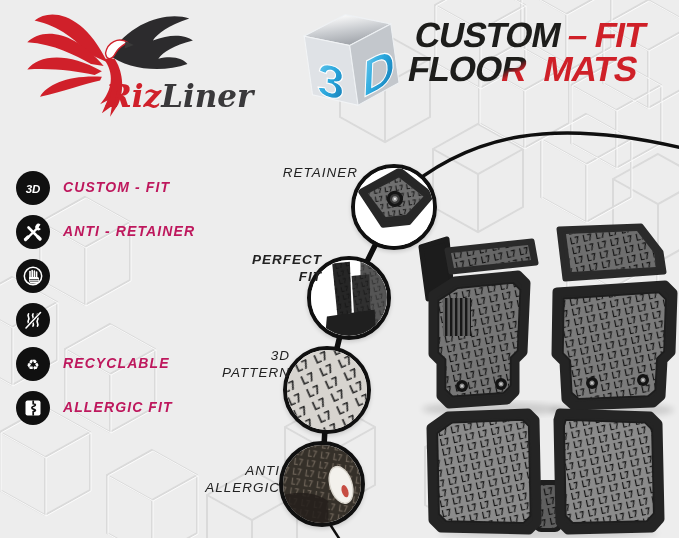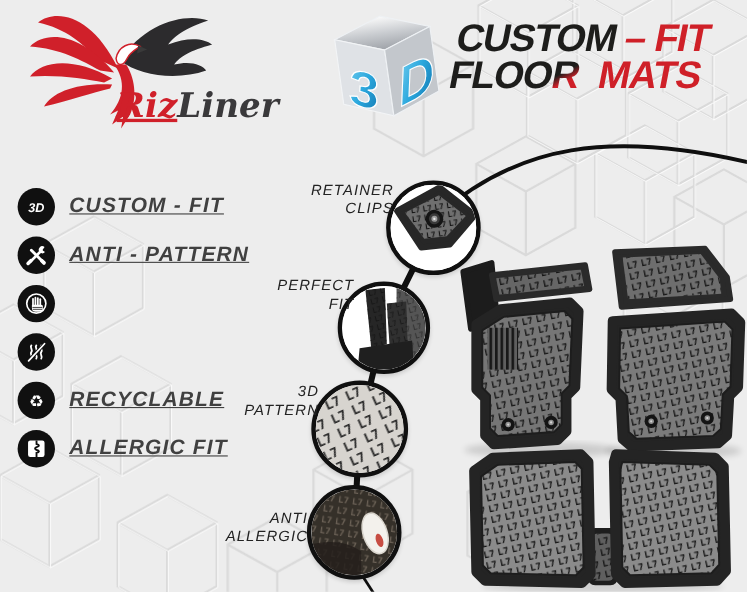--- a/index.html
+++ b/index.html
@@ -8,52 +8,52 @@
   svg{display:block;}
   .layer{position:absolute;inset:0;pointer-events:none;}
   .hexbg{z-index:0;}
   .matsvg{position:absolute;left:405px;top:220px;width:274px;height:318px;z-index:2;}
   .connector{z-index:3;}
   
   .logo{position:absolute;left:14px;top:2px;width:270px;height:125px;z-index:6;}
   .eagle{position:absolute;left:6px;top:2px;width:182px;height:122px;}
   .brandtext{position:absolute;left:92px;top:76px;font-family:"DejaVu Serif",serif;
              font-style:italic;font-weight:bold;font-size:31px;letter-spacing:0;white-space:nowrap;}
-  .brand-red{color:#d0202a;text-decoration:underline;}
+  .brand-red{color:#d0202a;}
   .brand-dark{color:#3a393b;margin-top:27px;}
   
   .cube{position:absolute;left:300px;top:10px;width:104px;height:104px;z-index:6;}
   .title{position:absolute;left:412px;top:18px;width:265px;z-index:6;
          transform:skewX(-11deg);font-weight:bold;line-height:.96;}
   .title .l{font-size:35px;letter-spacing:-1px;white-space:nowrap;}
   .t-black{color:#1d1d1b;}
   .t-red{color:#cf2028;}
   .t-red.dash{margin-left:8px;}
   .t-red.mats{margin-left:18px;}
   .t-bridge{background:linear-gradient(150deg,#1d1d1b 42%,#cf2028 62%);
             -webkit-background-clip:text;background-clip:text;color:transparent;}
   
   .features{position:absolute;left:16px;top:166px;z-index:6;list-style:none;margin:0;padding:0;}
   .features li{display:flex;align-items:center;height:44px;gap:13px;}
   .f-icon{width:34px;height:34px;border-radius:50%;background:#101010;flex:0 0 auto;
           display:grid;place-items:center;}
   .f-icon.photo{background:#fff;border:2px solid #161616;width:32px;height:32px;overflow:hidden;}
-  .f-label{font-size:19px;font-style:italic;font-weight:600;color:#404040;
-           letter-spacing:1.1px;line-height:1.12;max-width:172px;text-decoration:underline;}
+  .f-label{font-size:14px;font-style:italic;font-weight:600;color:#be185d;
+           letter-spacing:1.1px;line-height:1.12;max-width:172px;}
   
   .callout-circle{position:absolute;border:4px solid #101010;border-radius:50%;
                   background:#fff;overflow:hidden;z-index:4;box-shadow:0 2px 4px rgba(0,0,0,.15);}
   .cc1{left:351px;top:164px;width:78px;height:78px;}
   .cc2{left:307px;top:256px;width:76px;height:76px;}
   .cc3{left:283px;top:346px;width:80px;height:80px;}
   .cc4{left:279px;top:441px;width:78px;height:78px;}
   .callout-label{position:absolute;z-index:5;text-align:right;font-style:italic;
                  font-size:13.5px;font-weight:500;color:#222;letter-spacing:1px;line-height:16.5px;}
   .cl1{left:258px;top:165px;width:100px;}
-  .cl2{left:240px;top:252px;width:82px;}
+  .cl2{left:240px;top:252px;width:82px;font-weight:bold;}
   .cl3{left:205px;top:348px;width:85px;}
   .cl4{left:195px;top:463px;width:85px;}
 </style>
 </head>
 <body>
 
 <div class="stage">
 
   <svg class="layer hexbg" width="679" height="538" viewBox="0 0 679 538">
     <defs>
@@ -270,21 +270,21 @@
     <li>
       <span class="f-icon">
         <svg width="24" height="24" viewBox="0 0 24 24">
           <path d="M7.5,7.5 L17,17" stroke="#fff" stroke-width="2.6" stroke-linecap="round"></path>
           <path d="M17,17 L19,19" stroke="#fff" stroke-width="3.4" stroke-linecap="round"></path>
           <path d="M16.5,8 L7,17.5" stroke="#fff" stroke-width="2.4" stroke-linecap="round"></path>
           <path d="M19.5,4.5 A3.2,3.2 0 1 0 19.9,9.1 L17.5,7.5 Z" fill="#fff"></path>
           <path d="M4.5,19.5 l2.5,-2.5" stroke="#fff" stroke-width="3.2" stroke-linecap="round"></path>
         </svg>
       </span>
-      <span class="f-label">ANTI - PATTERN</span>
+      <span class="f-label">ANTI - RETAINER</span>
     </li>
     <li>
       <span class="f-icon">
         <svg width="24" height="24" viewBox="0 0 24 24">
           <circle cx="12" cy="12" r="8.7" fill="none" stroke="#fff" stroke-width="1.5"></circle>
           <g fill="#fff">
             <rect x="8.2" y="6.8" width="1.6" height="7" rx=".8"></rect>
             <rect x="10.4" y="5.8" width="1.6" height="8" rx=".8"></rect>
             <rect x="12.6" y="6.2" width="1.6" height="7.6" rx=".8"></rect>
             <rect x="14.8" y="7.2" width="1.6" height="6.6" rx=".8"></rect>
@@ -397,21 +397,20 @@
       <path d="M0,55 Q30,48 50,62 L50,86 L0,86 Z" fill="#241f1b" opacity=".85"></path>
       <g transform="rotate(-18 64 44)">
         <ellipse cx="64" cy="44" rx="12" ry="21" fill="#f3f1ec" stroke="#d9d5cd" stroke-width="1.5"></ellipse>
         <ellipse cx="66" cy="52" rx="3.5" ry="7" fill="#c23b30" opacity=".9"></ellipse>
       </g>
     </svg>
   </div>
 
   <div class="callout-label cl1">
     <div>RETAINER</div>
-    <div>CLIPS</div>
   </div>
   <div class="callout-label cl2">
     <div>PERFECT</div>
     <div>FIT</div>
   </div>
   <div class="callout-label cl3">
     <div>3D</div>
     <div>PATTERN</div>
   </div>
   <div class="callout-label cl4">

